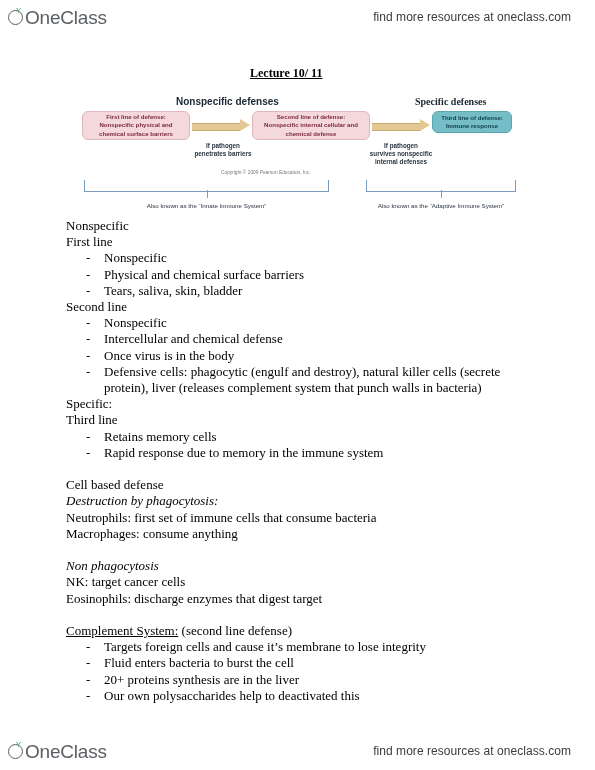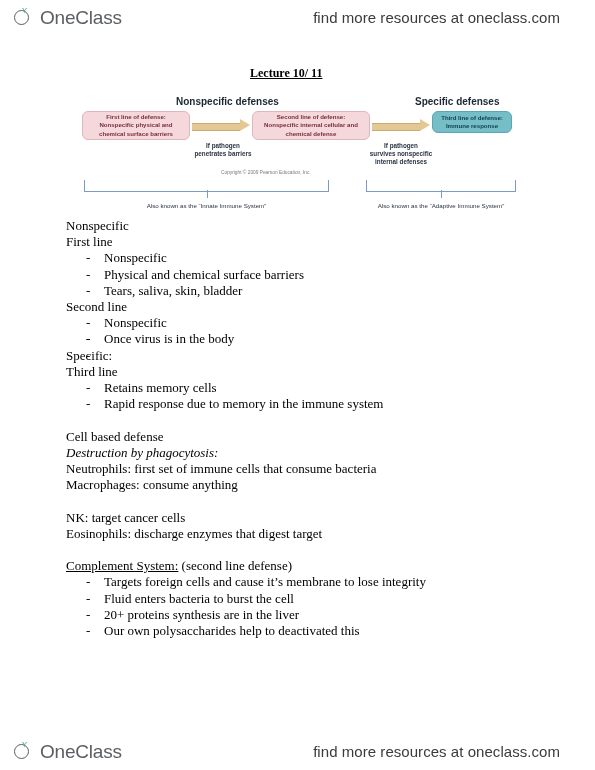--- a/index.html
+++ b/index.html
@@ -23,24 +23,24 @@
     width: 595px;
     height: 34px;
     display: flex;
     align-items: center;
   }
   .brand-bar.header { top: 0; }
   .brand-bar.footer { top: 734px; }
 
   .logo-wrap {
     position: absolute;
-    left: 14px;
+    left: 8px;
     display: flex;
     align-items: center;
-    gap: 9px;
+    gap: 0px;
     justify-content: center;
   }
   .logo-o {
     position: relative;
     width: 19px;
     height: 19px;
     flex: none;
   }
   .logo-o .ring {
     position: absolute;
@@ -58,23 +58,23 @@
   .logo-text {
     font-family: "Liberation Sans", sans-serif;
     font-size: 19px;
     letter-spacing: -0.2px;
     color: #5b5f63;
     line-height: 19px;
     margin-left: -2px;
   }
   .resources-text {
     position: absolute;
-    right: 35px;
-    font-family: "Liberation Sans", sans-serif;
-    font-size: 15px;
+    right: 24px;
+    font-family: "Liberation Sans", sans-serif;
+    font-size: 12px;
     color: #3b3b3b;
     letter-spacing: 0.05px;
   }
 
   
   .diagram {
     position: absolute;
     left: 58px;
     top: 82px;
     width: 480px;
@@ -212,21 +212,21 @@
       </svg>
     </span>
     <span class="logo-text">OneClass</span>
   </div>
   <div class="resources-text">find more resources at oneclass.com</div>
 </div>
 
 <div class="diagram">
 
   <div class="dg-heading" style="left:118px; top:14px;">Nonspecific defenses</div>
-  <div class="dg-heading" style="left:357px; top:14px;">Specific defenses</div>
+  <div class="dg-heading" style="left:357px; top:14px;font-family:Liberation Serif, serif;">Specific defenses</div>
 
   <div class="dg-box pink" style="left:24px; top:29px; width:108px; height:29px;">
     <span class="bx-title">First line of defense:</span>
     <span class="bx-body">Nonspecific physical and
 chemical surface barriers</span>
   </div>
 
   <div class="arrow" style="left:134px; top:37px; width:58px;">
     <span class="shaft" style="width:48px;"></span>
     <span class="head" style="left:48px;"></span>
@@ -274,39 +274,40 @@
   <div class="line"><span class="u">Nonspecific</span></div>
   <div class="line">First line</div>
 
   <div class="bullet"><span class="dash">-</span><span>Nonspecific</span></div>
   <div class="bullet"><span class="dash">-</span><span>Physical and chemical surface barriers</span></div>
   <div class="bullet"><span class="dash">-</span><span>Tears, saliva, skin, bladder</span></div>
 
   <div class="line">Second line</div>
 
   <div class="bullet"><span class="dash">-</span><span>Nonspecific</span></div>
-  <div class="bullet"><span class="dash">-</span></div>
+  <div class="bullet"><span class="dash">-</span><span>Intercellular and chemical defense</span></div>
   <div class="bullet"><span class="dash">-</span><span>Once virus is in the body</span></div>
-  <div class="bullet"><span class="dash">-</span></div>
+  <div class="bullet"><span class="dash">-</span><span>Defensive cells: phagocytic (engulf and destroy), natural killer cells (secrete protein), liver (releases complement system that punch walls in bacteria)</span></div>
 
   <div class="line"><span class="u">Specific:</span></div>
   <div class="line">Third line</div>
 
   <div class="bullet"><span class="dash">-</span><span>Retains memory cells</span></div>
   <div class="bullet"><span class="dash">-</span><span>Rapid response due to memory in the immune system</span></div>
 
   <div class="spacer"></div>
 
   <div class="line"><span class="u">Cell based defense</span></div>
   <div class="line it">Destruction by phagocytosis:</div>
   <div class="line">Neutrophils: first set of immune cells that consume bacteria</div>
   <div class="line">Macrophages: consume anything</div>
 
   <div class="spacer"></div>
 
+  <div class="line it">Non phagocytosis</div>
   <div class="line">NK: target cancer cells</div>
   <div class="line">Eosinophils: discharge enzymes that digest target</div>
 
   <div class="spacer"></div>
 
   <div class="line"><span class="under-span">Complement System:</span><span> (second line defense)</span></div>
 
   <div class="bullet"><span class="dash">-</span><span>Targets foreign cells and cause it’s membrane to lose integrity</span></div>
   <div class="bullet"><span class="dash">-</span><span>Fluid enters bacteria to burst the cell</span></div>
   <div class="bullet"><span class="dash">-</span><span>20+ proteins synthesis are in the liver</span></div>

